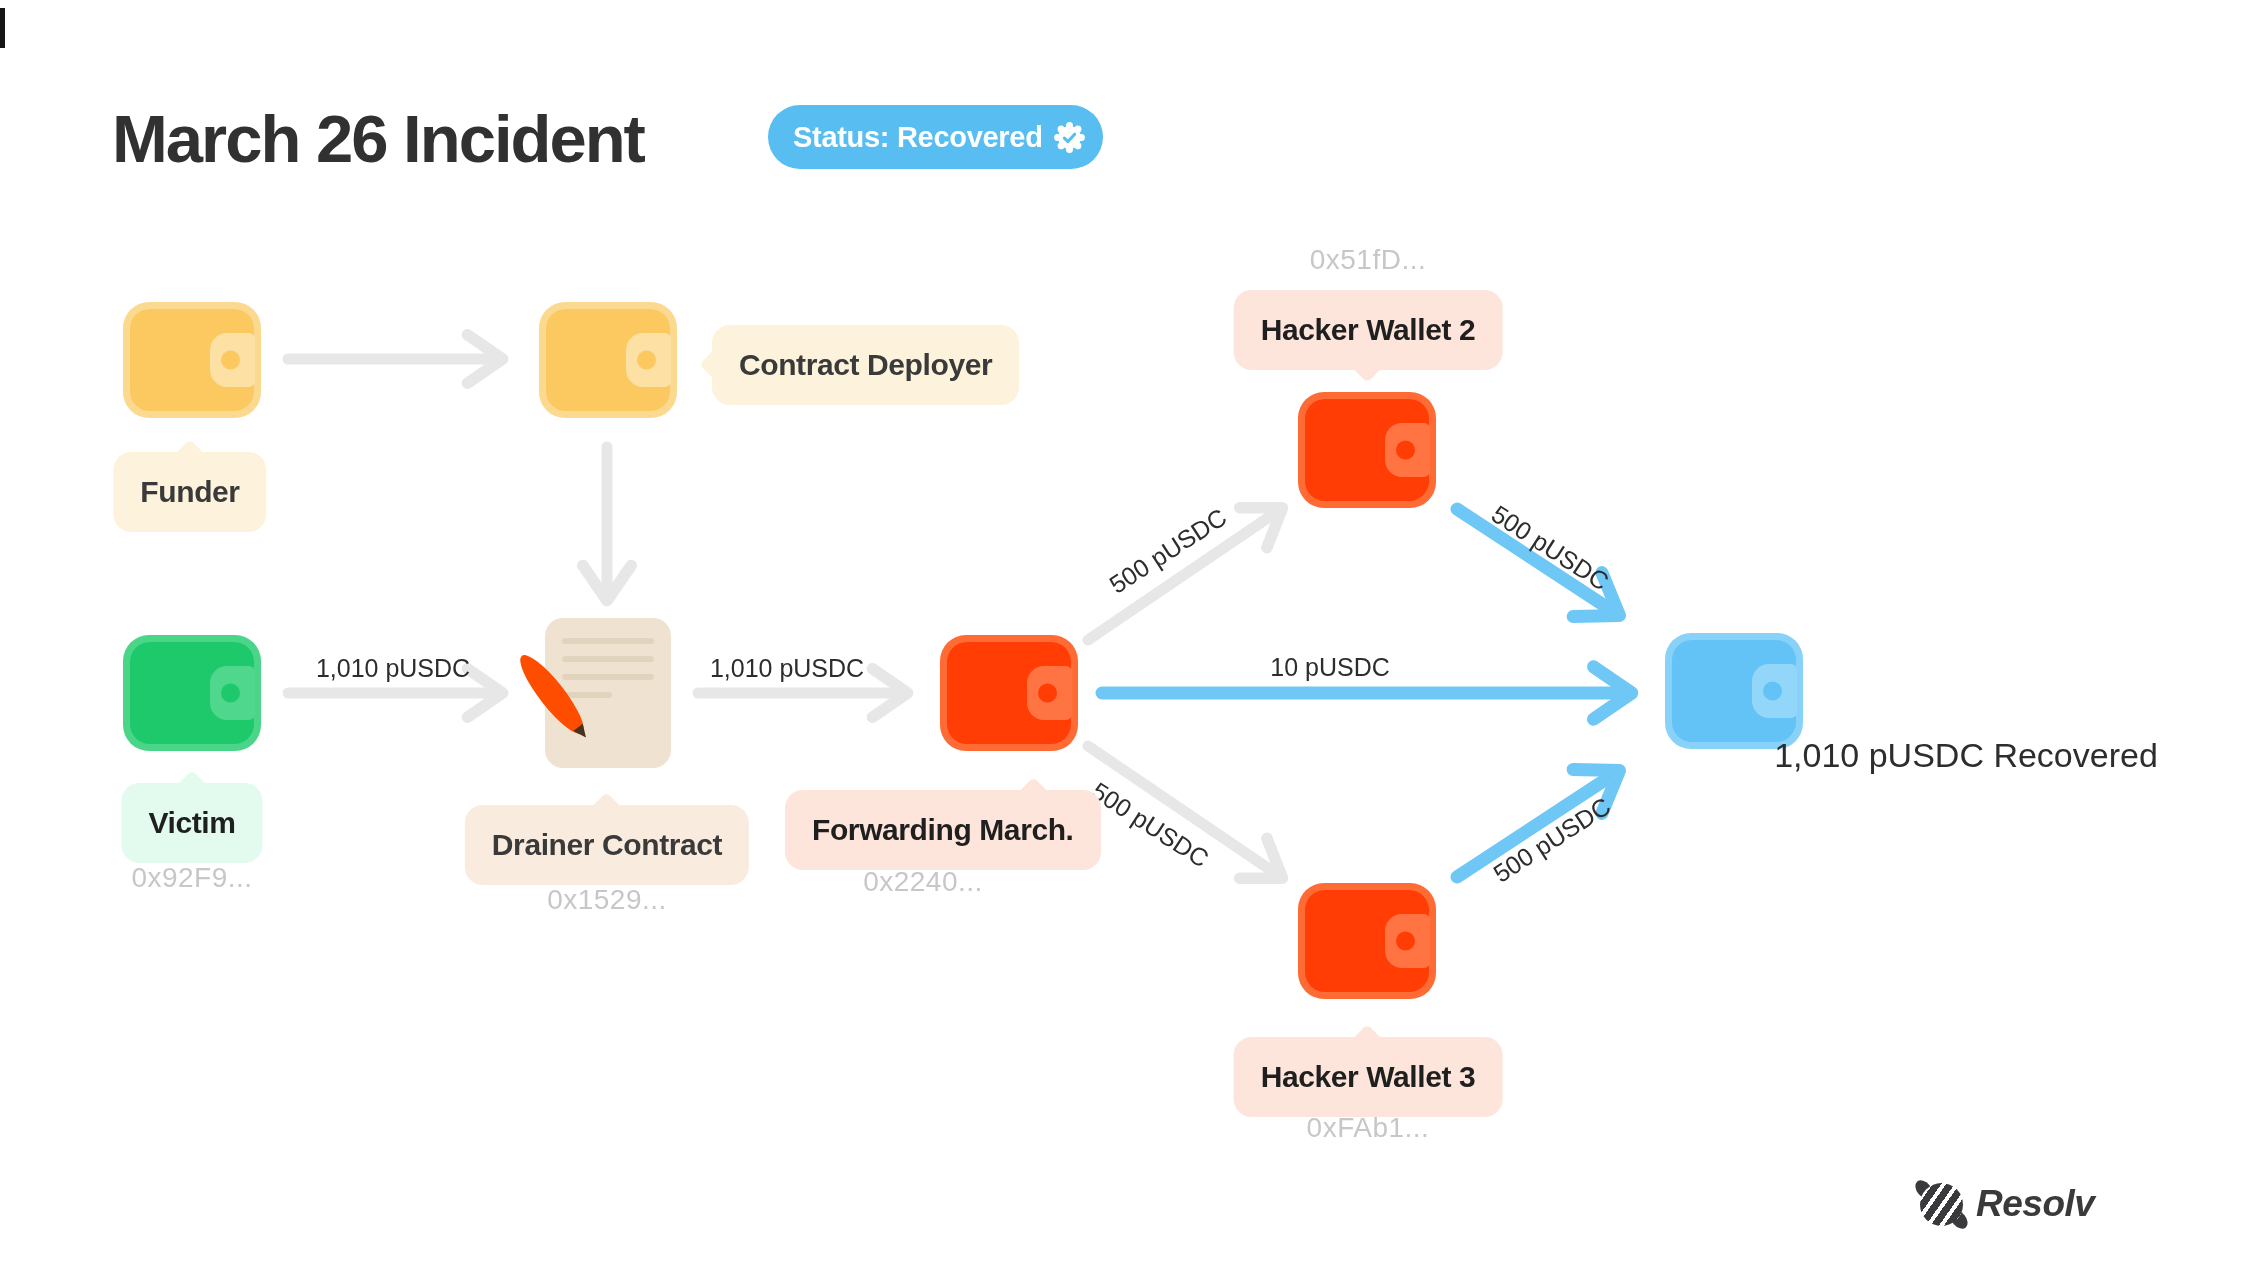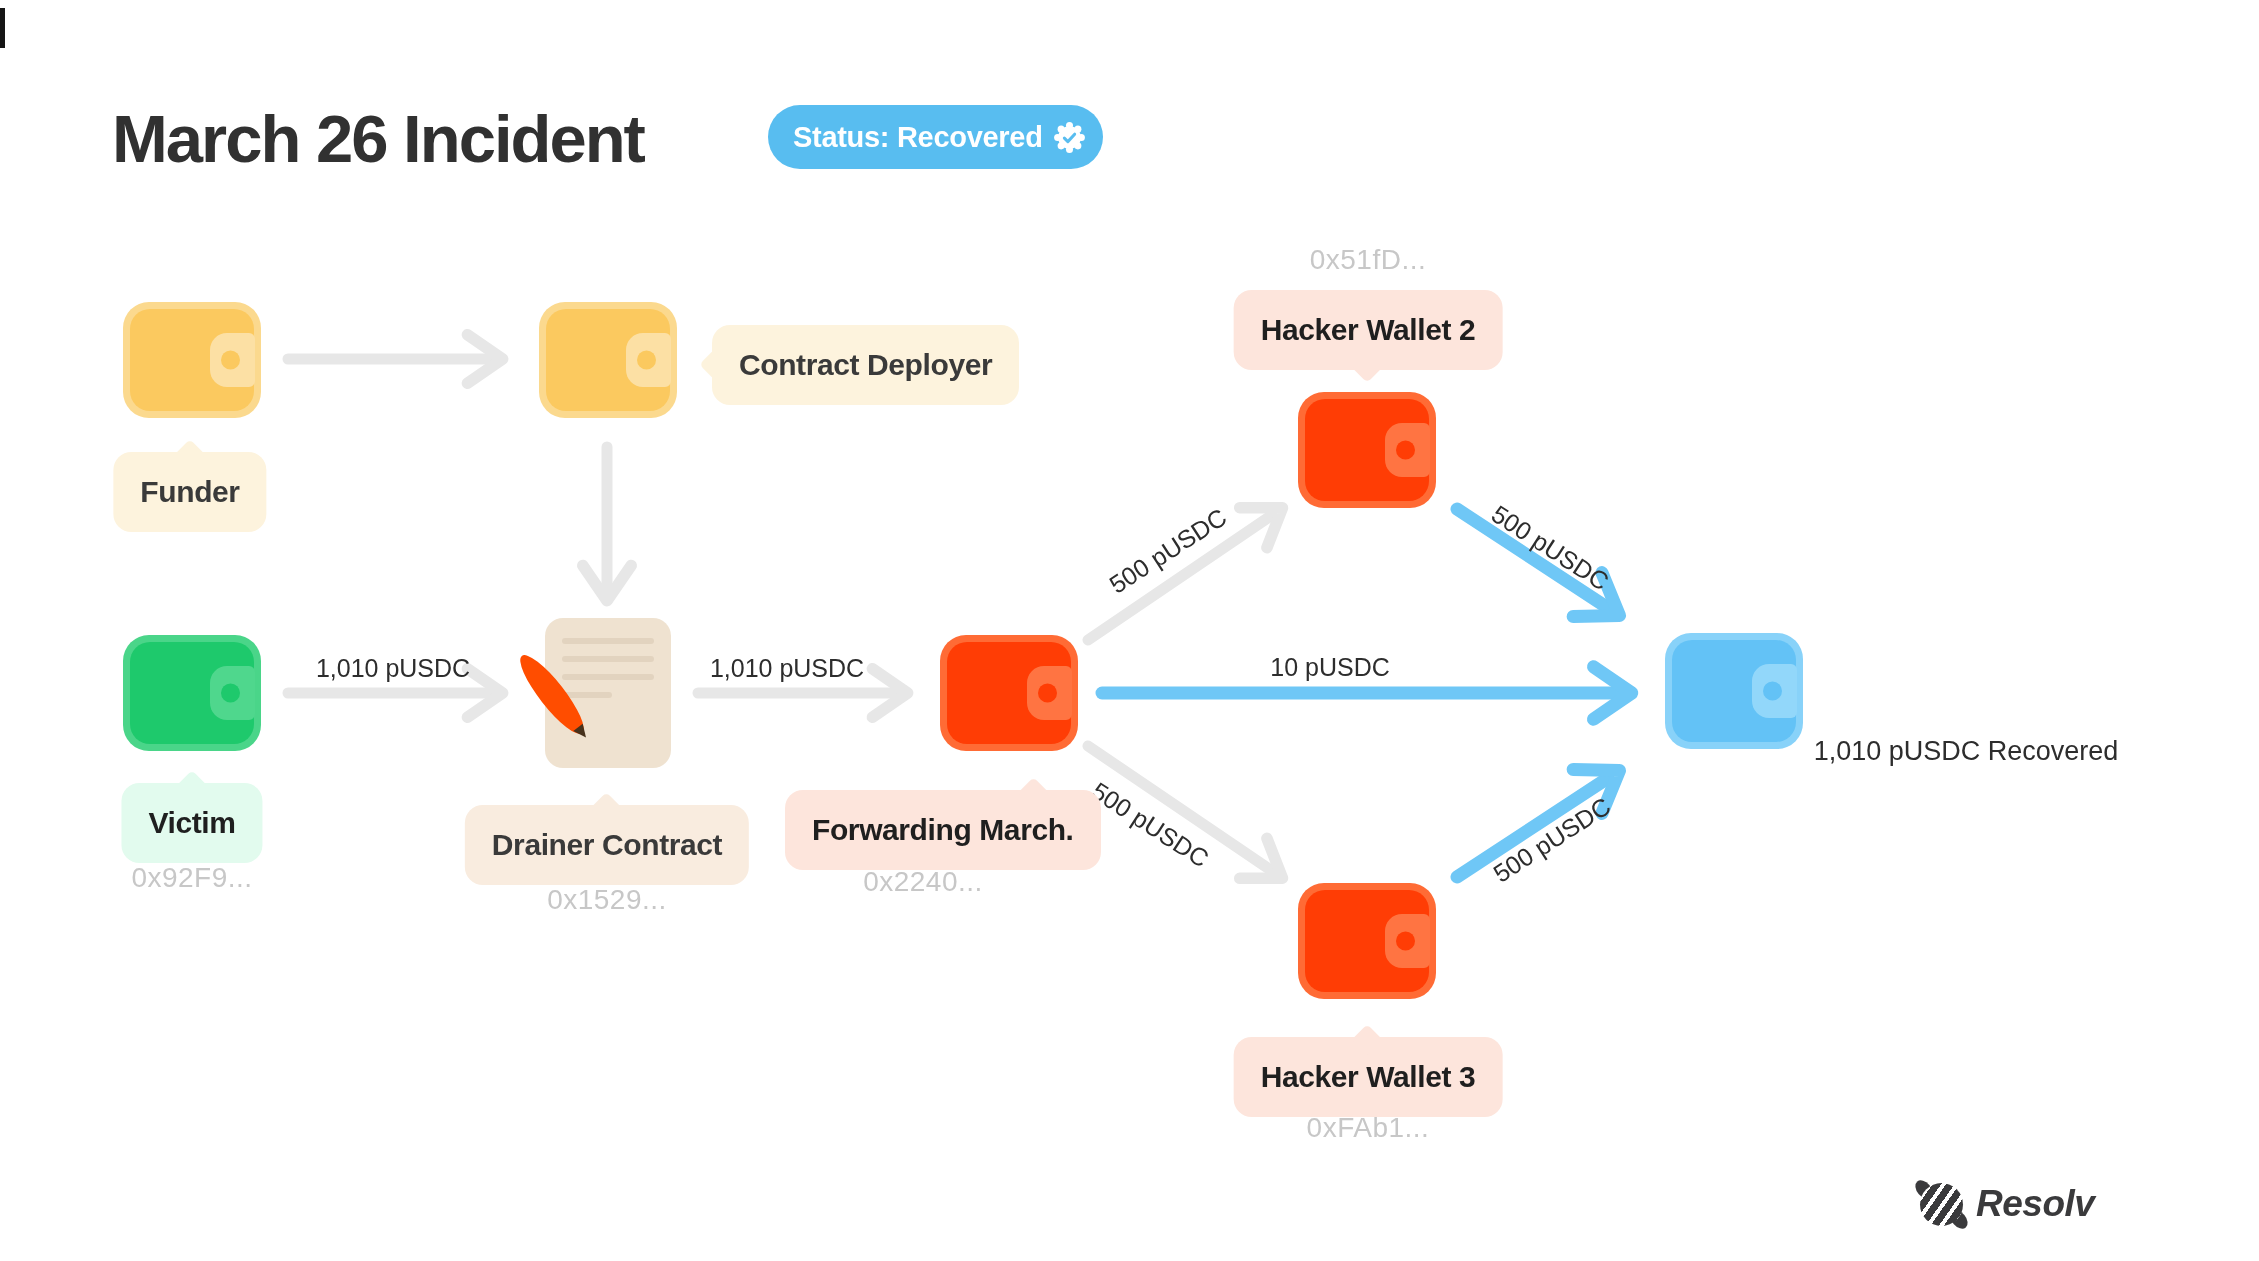--- a/index.html
+++ b/index.html
@@ -37,21 +37,21 @@
   .tail-left::before{left:-8px;top:50%;margin-top:-12px;}
   .bg-cream{background:var(--bubbleCream);}
   .bg-mint{background:var(--bubbleMint);}
   .bg-beige{background:var(--bubbleBeige);}
   .bg-pink{background:var(--bubblePink);}
   .bg-blue{background:var(--bubbleBlue);}
   .cx{transform:translateX(-50%);}
 
   
   .addr{position:absolute;transform:translateX(-50%);font-size:28px;font-weight:500;color:var(--addrText);letter-spacing:0.5px;white-space:nowrap;}
-  .note{position:absolute;transform:translateX(-50%);font-size:27px;font-weight:500;color:var(--edgeText);white-space:nowrap;}
+  .note{position:absolute;transform:translateX(-50%);font-size:34px;font-weight:500;color:var(--edgeText);white-space:nowrap;}
   .edge-label{position:absolute;font-size:25px;font-weight:500;color:var(--edgeText);white-space:nowrap;transform:translate(-50%,-50%) rotate(var(--rot,0deg));}
 
   
   svg.arrows{position:absolute;left:0;top:0;}
   .stroke-gray{stroke:var(--arrowGray);stroke-width:11;}
   .stroke-blue{stroke:var(--arrowBlue);stroke-width:13;}
   .head-gray{stroke:var(--arrowGray);}
   .head-blue{stroke:var(--arrowBlue);}
 
   

